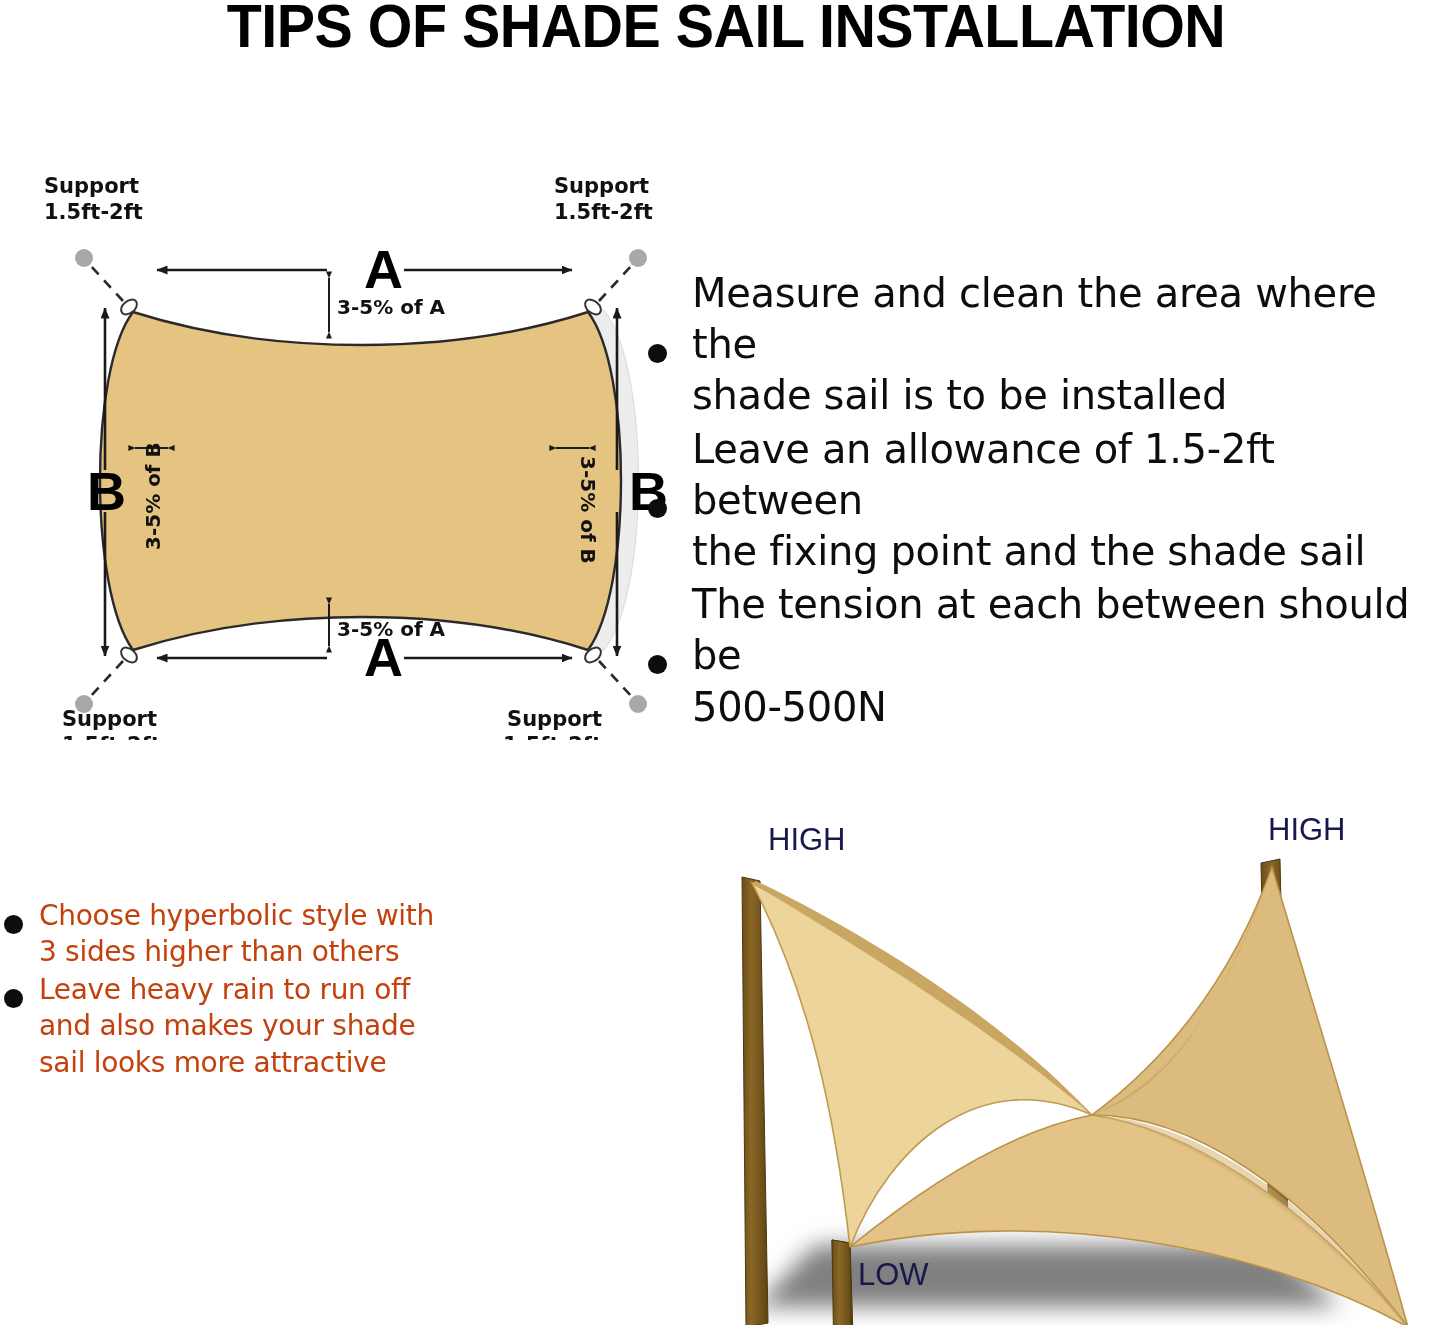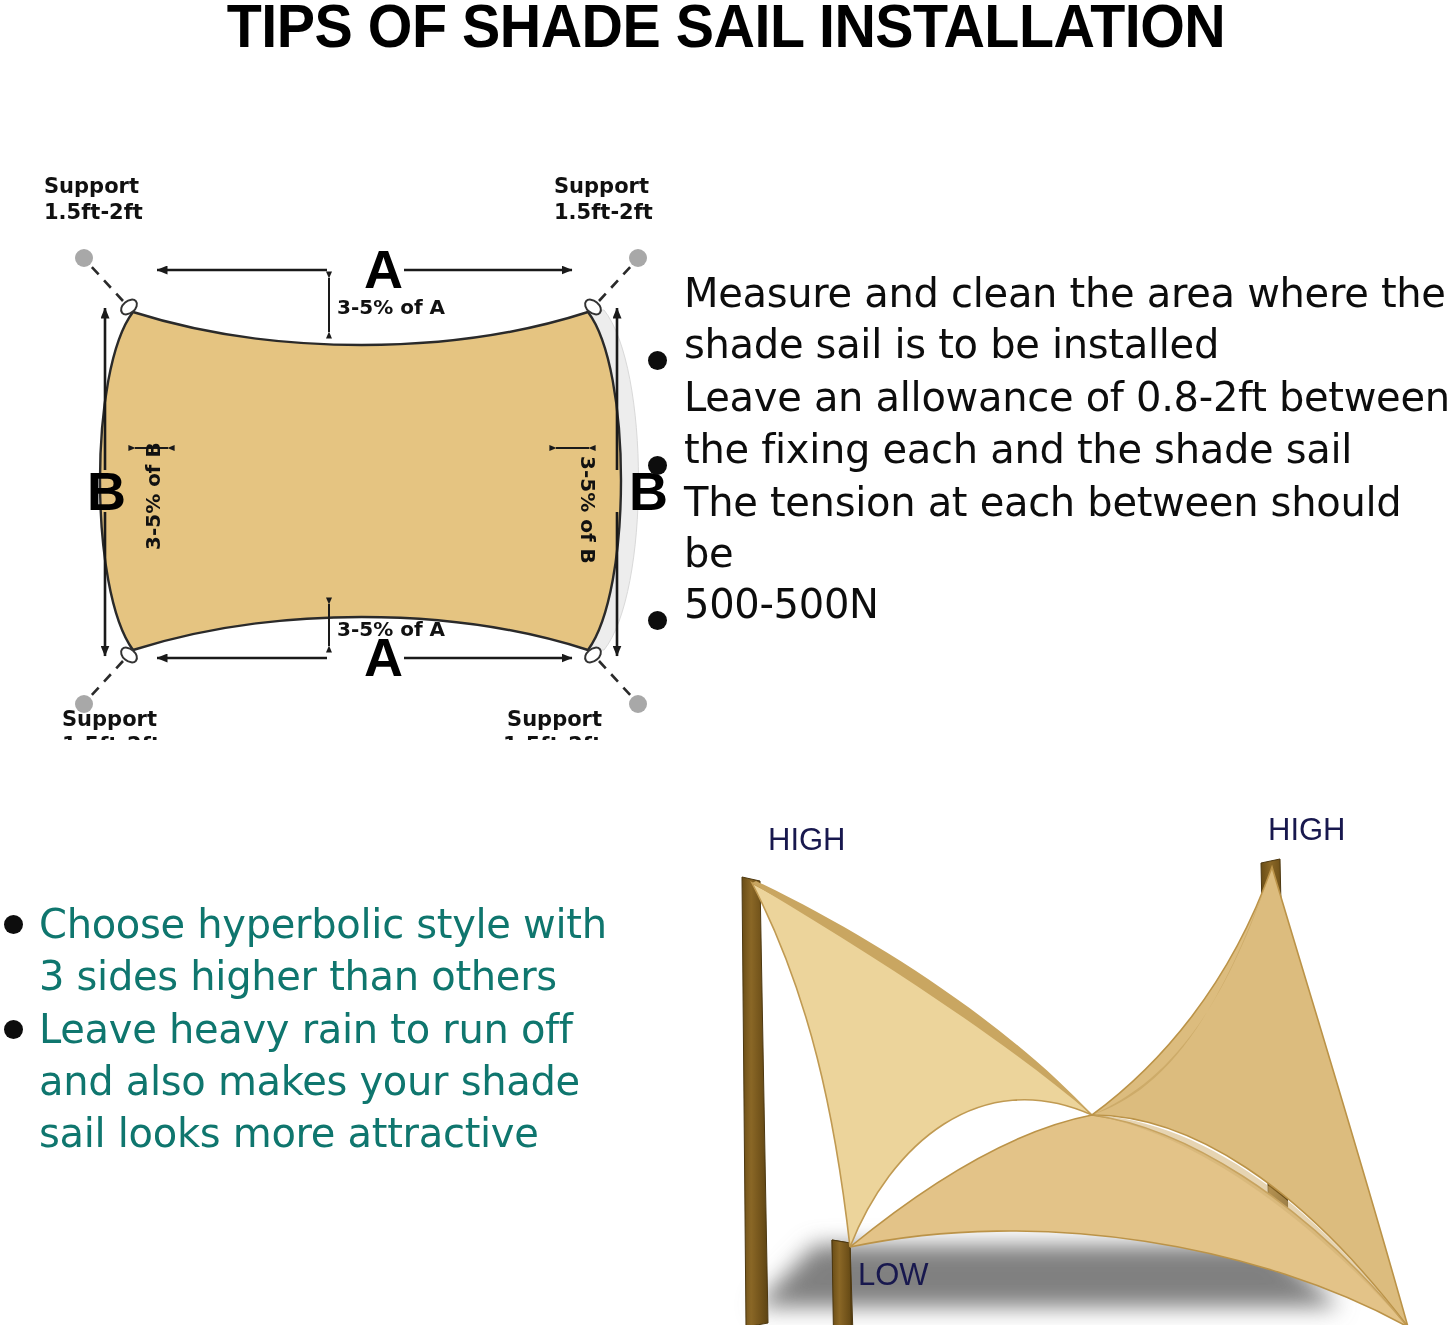--- a/index.html
+++ b/index.html
@@ -23,22 +23,23 @@
 
   
   #rect-diagram{position:absolute;left:0;top:160px;width:680px;height:580px;padding-left:32px;}
   #rect-diagram svg{display:block;}
 
   
   #tips-list{
     position:absolute;left:648px;top:268px;width:804px;
   }
   #tips-list .bullet-row{
-    display:flex;align-items:flex-end;
+    display:flex;align-items:center;
     margin-bottom:2px;
+    gap:8px;
   }
   #tips-list .dot{
     flex:0 0 auto;width:19px;height:19px;border-radius:50%;
     background:#0d0d0d;margin-top:17px;margin-right:17px;
   }
   #tips-list .txt{
     font-size:40px;line-height:1.28;color:#0d0d0d;
     font-family:"DejaVu Sans", sans-serif;
     letter-spacing:-0.3px;
   }
@@ -46,21 +47,21 @@
   
   #style-list{
     position:absolute;left:4px;top:898px;width:620px;
   }
   #style-list .bullet-row{display:flex;align-items:flex-start;margin-bottom:1px;}
   #style-list .dot{
     flex:0 0 auto;width:19px;height:19px;border-radius:50%;
     background:#0d0d0d;margin-top:17px;margin-right:16px;
   }
   #style-list .txt{
-    font-size:40px;line-height:1.30;color:#0f766e;
+    font-size:28px;line-height:1.30;color:#c2410c;
     font-family:"DejaVu Sans", sans-serif;
     letter-spacing:-0.3px;
   }
 
   
   #hypar-diagram{position:absolute;left:660px;top:795px;width:792px;height:530px;margin-top:20px;}
   #hypar-diagram svg{display:block;}
   .hypar-label{
     font-family:"Liberation Sans", sans-serif;
     font-size:31px;fill:#18184e;
@@ -190,22 +191,22 @@
     <span class="dot"></span>
     <span class="txt">
       <span>Measure and clean the area where the</span><br>
       <span>shade sail is to be installed</span>
     </span>
   </div>
 
   <div class="bullet-row">
     <span class="dot"></span>
     <span class="txt">
-      <span>Leave an allowance of 0.8-2ft between</span><br>
-      <span>the fixing each and the shade sail</span>
+      <span>Leave an allowance of 1.5-2ft between</span><br>
+      <span>the fixing point and the shade sail</span>
     </span>
   </div>
 
   <div class="bullet-row">
     <span class="dot"></span>
     <span class="txt">
       <span>The tension at each between should be</span><br>
       <span>500-500N</span>
     </span>
   </div>

